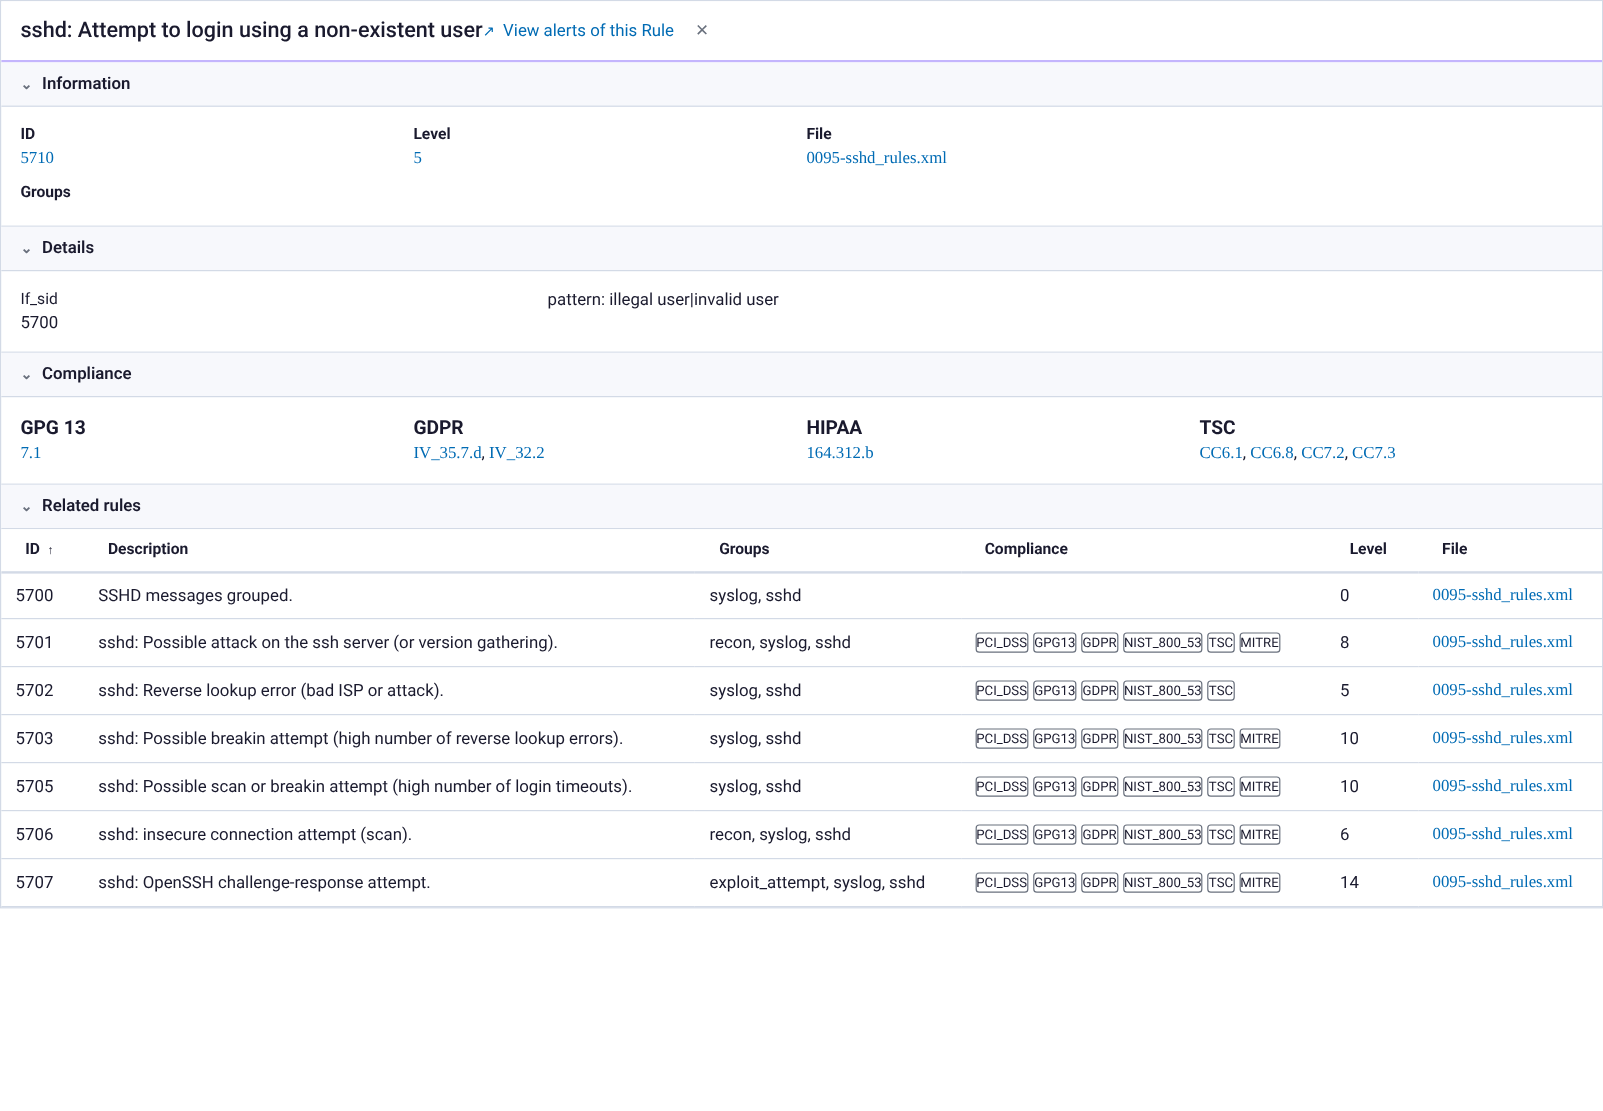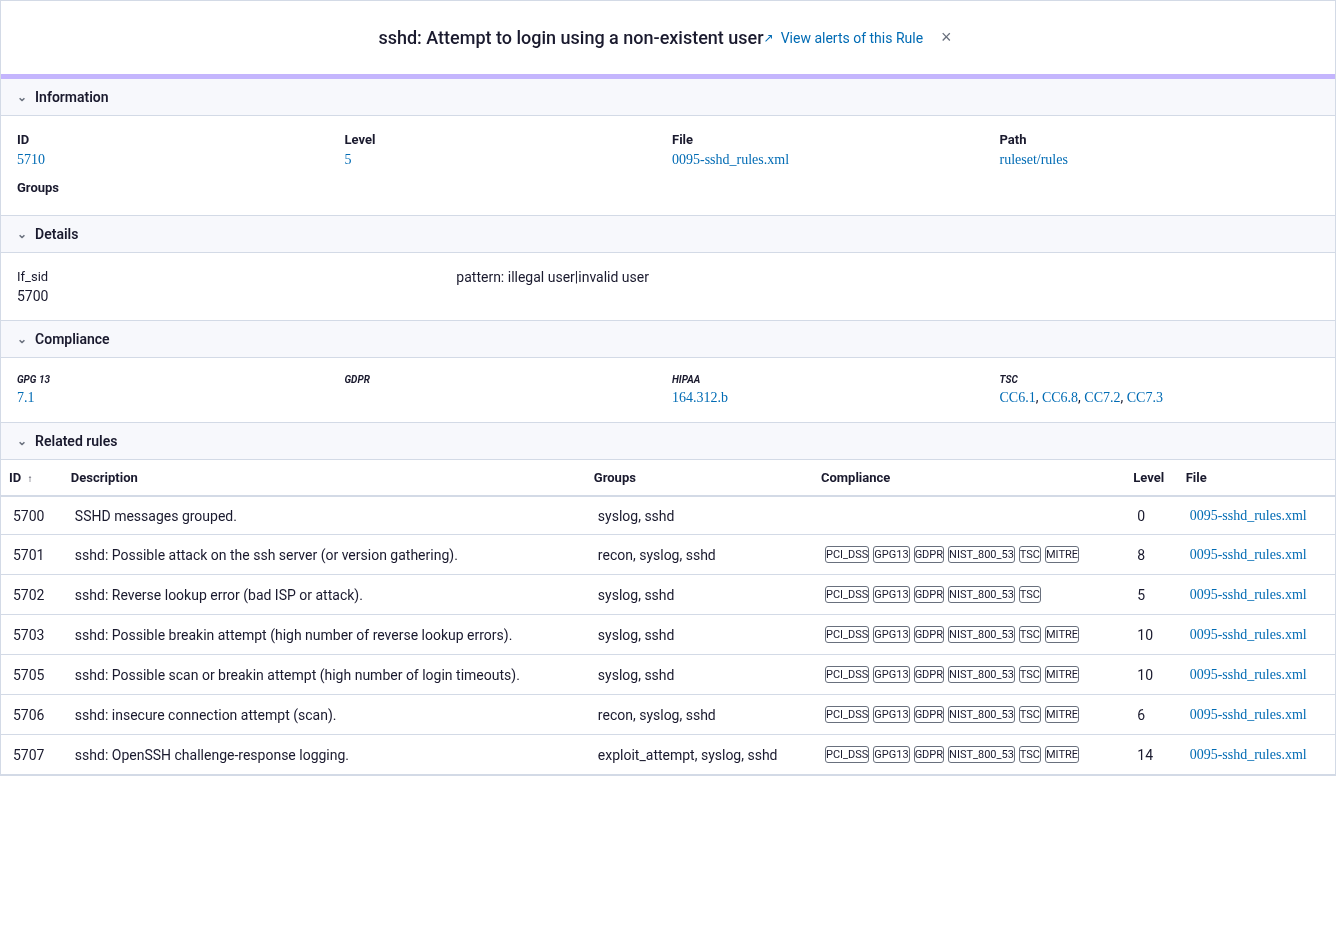--- a/index.html
+++ b/index.html
@@ -13,24 +13,24 @@
     }
     .panel {
       background: #fff;
       border: 1px solid #d3dae6;
       border-radius: 0;
       overflow: hidden;
     }
     .panel-header {
       display: flex;
       align-items: center;
-      justify-content: center;
-      padding: 24px 16px;
+      justify-content: flex-start;
+      padding: 12px 16px;
       background: #fff;
-      border-bottom: 5px solid #c4b5fd;
+      border-bottom: 2px solid #c4b5fd;
     }
     .panel-title {
       font-size: 18px;
       font-weight: 500;
       color: #1a1a2e;
     }
     .header-actions {
       display: flex;
       align-items: center;
       gap: 12px;
@@ -117,41 +117,40 @@
       margin-bottom: 4px;
       display: block;
     }
     .compliance-grid {
       display: grid;
       grid-template-columns: 1fr 1fr 1fr 1fr;
       gap: 16px 8px;
     }
     .compliance-field label {
       font-weight: 700;
-      font-size: 10px;
+      font-size: 16px;
       color: #1a1a2e;
       margin-bottom: 4px;
       display: block;
-      font-style: italic;
     }
     
     .related-rules-section {
       border-bottom: none;
     }
     .related-table {
       width: 100%;
       border-collapse: collapse;
       font-size: 14px;
     }
     .related-table thead tr {
       border-bottom: 2px solid #d3dae6;
     }
     .related-table th {
       text-align: left;
-      padding: 10px 8px;
+      padding: 10px 20px;
       font-weight: 700;
       font-size: 13px;
       color: #1a1a2e;
       background: #fff;
     }
     .related-table th.sortable {
       cursor: pointer;
     }
     .sort-icon {
       font-size: 10px;
@@ -213,24 +212,20 @@
           <a class="link-value" href="#">5710</a>
         </div>
         <div class="info-field">
           <label>Level</label>
           <a class="link-value" href="#">5</a>
         </div>
         <div class="info-field">
           <label>File</label>
           <a class="link-value" href="#">0095-sshd_rules.xml</a>
         </div>
-        <div class="info-field">
-          <label>Path</label>
-          <a class="link-value" href="#">ruleset/rules</a>
-        </div>
       </div>
       <div class="groups-field">
         <label>Groups</label>
       </div>
     </div>
   </div>
 
   <div class="section">
     <div class="section-toggle">
       <span class="chevron">⌄</span>
@@ -255,20 +250,21 @@
       <span>Compliance</span>
     </div>
     <div class="section-content">
       <div class="compliance-grid">
         <div class="compliance-field">
           <label>GPG 13</label>
           <a class="link-value" href="#">7.1</a>
         </div>
         <div class="compliance-field">
           <label>GDPR</label>
+          <div id="gdpr-values"><a class="link-value" href="#">IV_35.7.d</a>, <a class="link-value" href="#">IV_32.2</a></div>
         </div>
         <div class="compliance-field">
           <label>HIPAA</label>
           <a class="link-value" href="#">164.312.b</a>
         </div>
         <div class="compliance-field">
           <label>TSC</label>
           <div id="tsc-values"><a class="link-value" href="#">CC6.1</a>, <a class="link-value" href="#">CC6.8</a>, <a class="link-value" href="#">CC7.2</a>, <a class="link-value" href="#">CC7.3</a></div>
         </div>
       </div>
@@ -393,21 +389,21 @@
                   <span class="badge">NIST_800_53</span>
                   <span class="badge">TSC</span>
                   <span class="badge">MITRE</span>
                 </div>
               </td>
       <td>6</td>
       <td><a class="link-value" href="#">0095-sshd_rules.xml</a></td>
     </tr>
             <tr>
       <td>5707</td>
-      <td>sshd: OpenSSH challenge-response logging.</td>
+      <td>sshd: OpenSSH challenge-response attempt.</td>
       <td>exploit_attempt, syslog, sshd</td>
       <td>
                 <div class="badges-container">
                   <span class="badge">PCI_DSS</span>
                   <span class="badge">GPG13</span>
                   <span class="badge">GDPR</span>
                   <span class="badge">NIST_800_53</span>
                   <span class="badge">TSC</span>
                   <span class="badge">MITRE</span>
                 </div>

